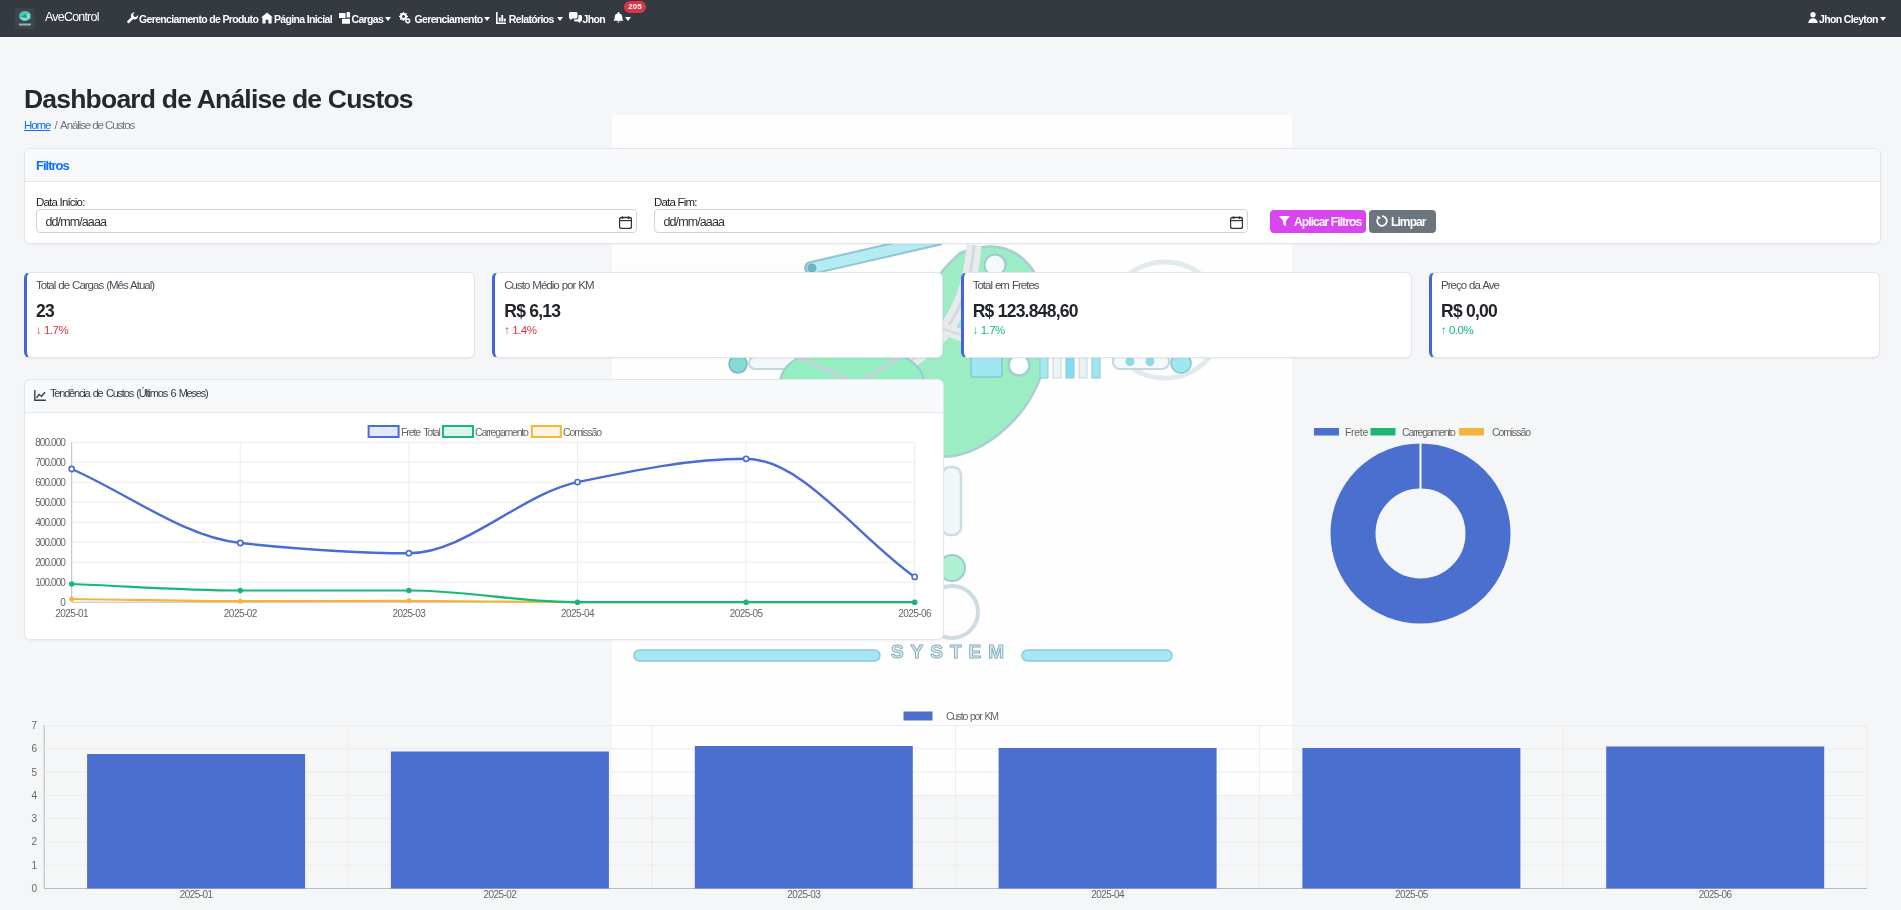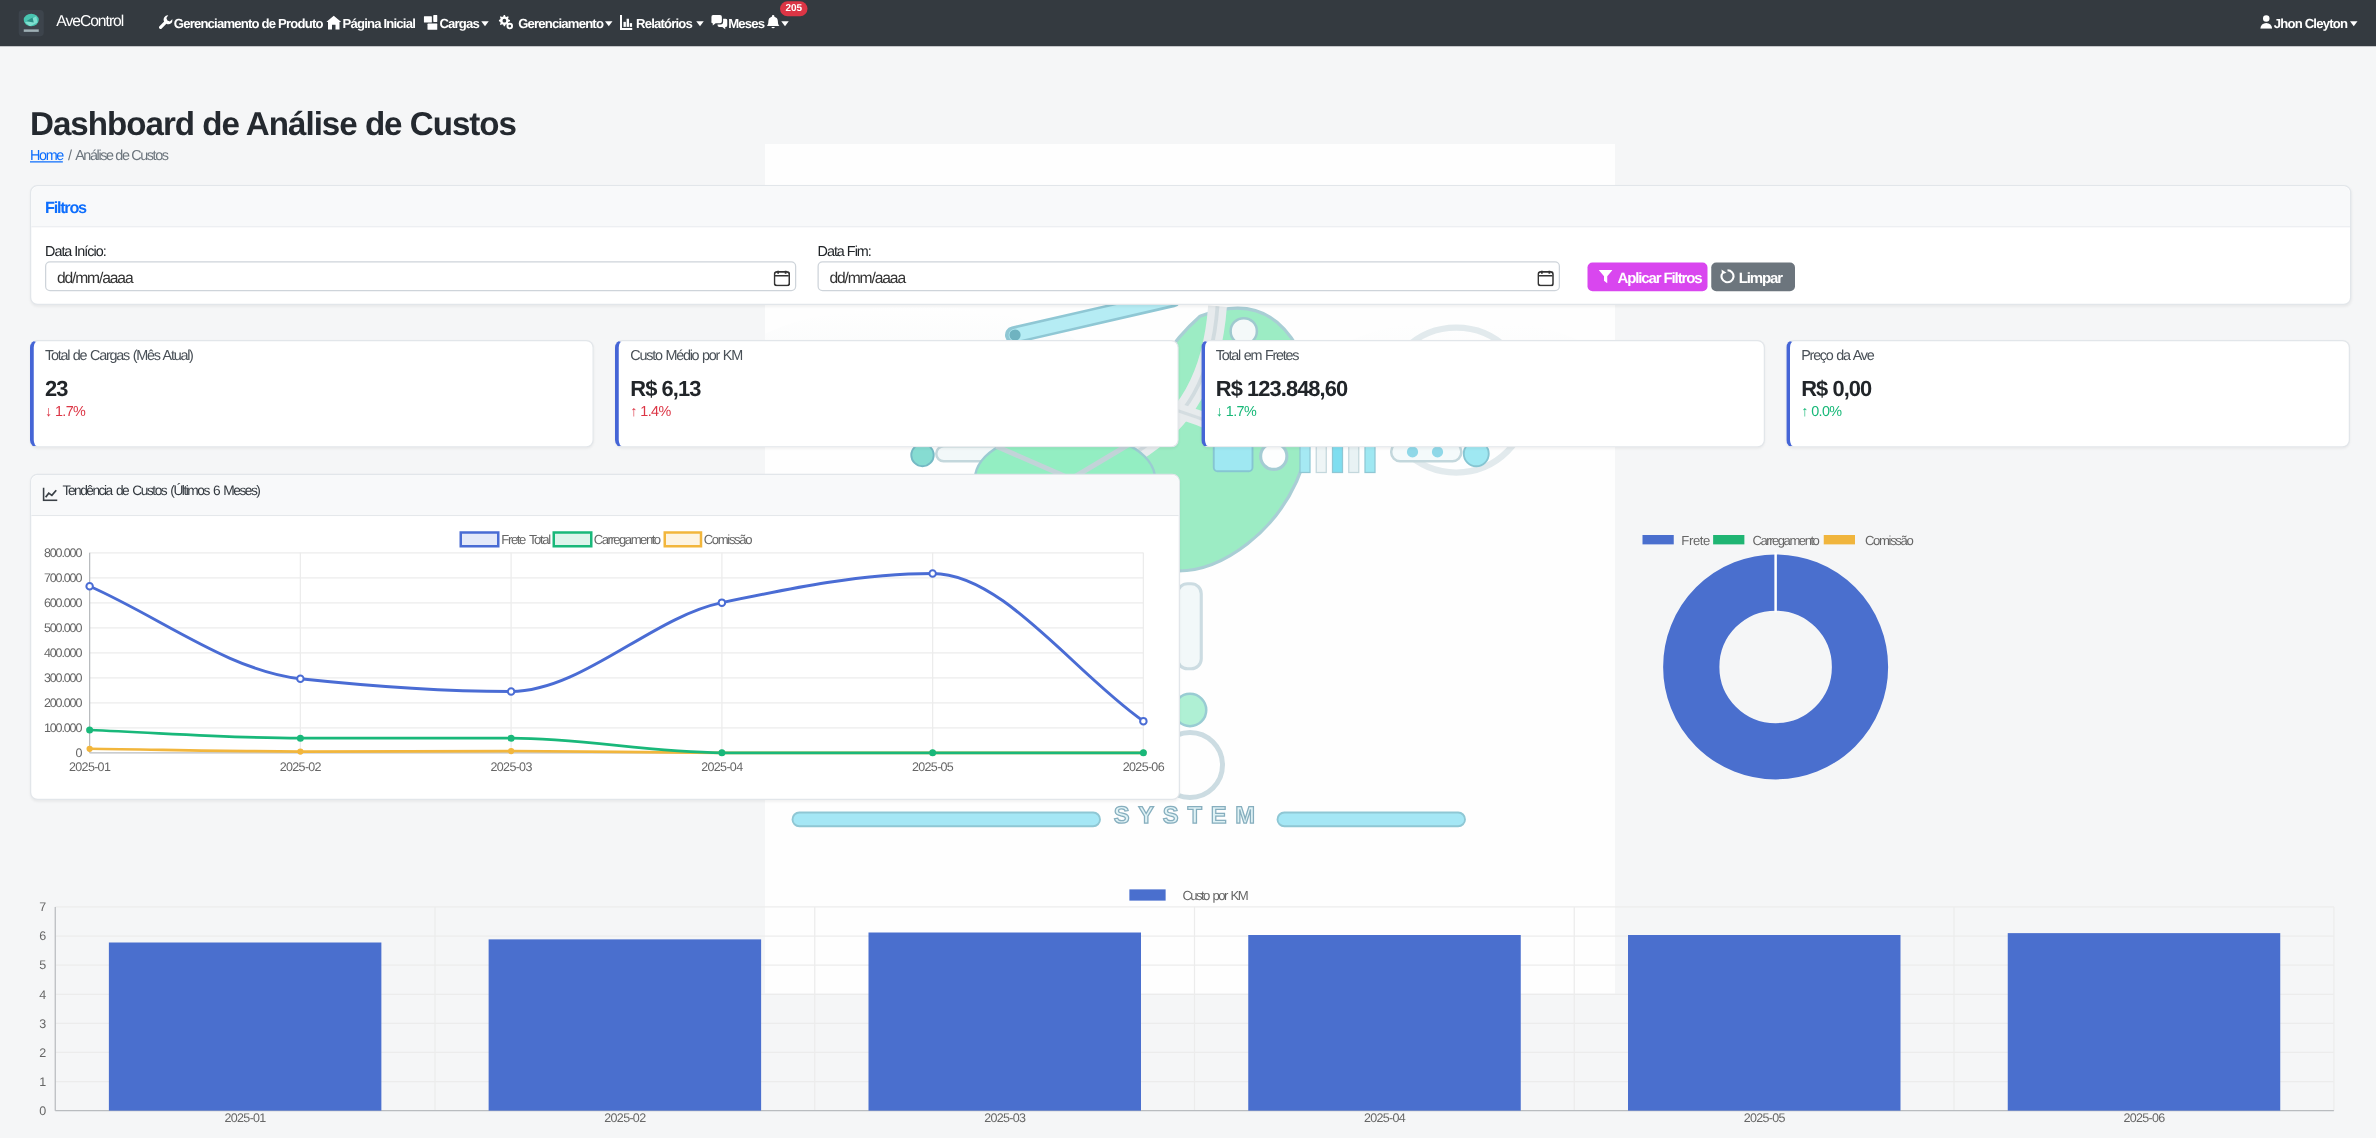--- a/index.html
+++ b/index.html
@@ -141,21 +141,21 @@
         <rect x="5.3" y="3" width="1.9" height="6.5"></rect>
         <rect x="7.8" y="6.5" width="1.9" height="3"></rect>
   </svg>
   <div class="navitem" style="left:508.8px;">Relatórios</div>
   <div class="caret" style="left:556.5px;"></div>
 
   <svg class="navicon" style="left:568.7px;" width="13" height="12" viewBox="0 0 13 12" fill="#fff">
     <path d="M0 1.5 A1.5 1.5 0 0 1 1.5 0 L7 0 A1.5 1.5 0 0 1 8.5 1.5 L8.5 5 A1.5 1.5 0 0 1 7 6.5 L3.5 6.5 L1.2 8.3 L1.2 6.5 A1.2 1.2 0 0 1 0 5 Z"></path>
     <path d="M9.5 3 L11.5 3 A1.5 1.5 0 0 1 13 4.5 L13 8 A1.5 1.5 0 0 1 11.5 9.5 L11.2 9.5 L11.2 11.3 L8.9 9.5 L6.5 9.5 A1.5 1.5 0 0 1 5 8 L5 7.5 L7.4 7.5 A2.1 2.1 0 0 0 9.5 5.4 Z"></path>
   </svg>
-  <div class="navitem" style="left:582.6px;">Meses</div>
+  <div class="navitem" style="left:582.6px;">Jhon</div>
 
   <svg class="navicon" style="left:612.8px;" width="11" height="12" viewBox="0 0 11 12" fill="#fff">
     <path d="M5.5 0 A1 1 0 0 1 6.5 1 L6.5 1.4 A3.8 3.8 0 0 1 9.3 5 C9.3 7.5 10 8.3 10.6 8.8 L0.4 8.8 C1 8.3 1.7 7.5 1.7 5 A3.8 3.8 0 0 1 4.5 1.4 L4.5 1 A1 1 0 0 1 5.5 0 Z"></path>
     <path d="M4.1 9.6 L6.9 9.6 A1.45 1.45 0 0 1 4.1 9.6 Z"></path>
   </svg>
   <div class="caret" style="left:625px;"></div>
   <div id="badge">205</div>
 
   <svg class="navicon" style="left:1808px;top:12px;" width="10" height="11" viewBox="0 0 10 11" fill="#fff">
     <circle cx="5" cy="2.7" r="2.6"></circle>

